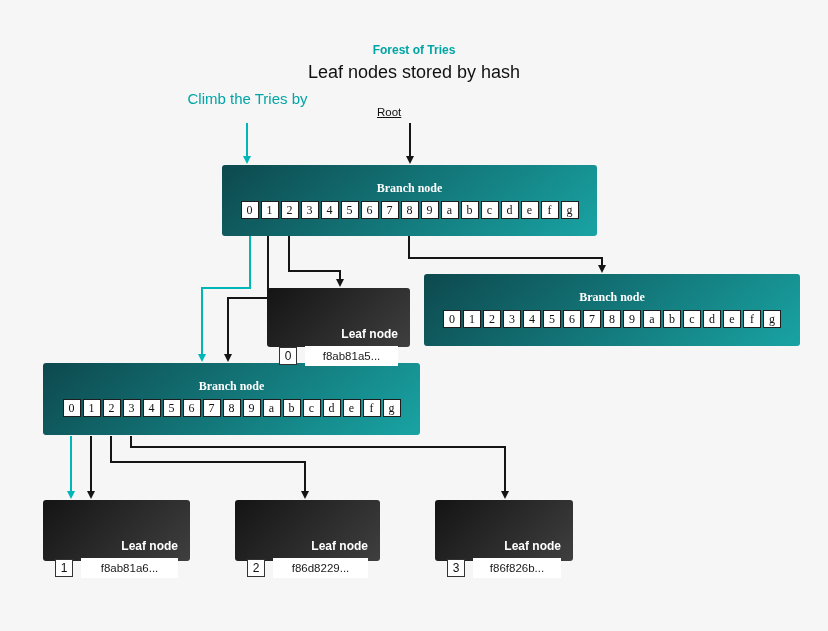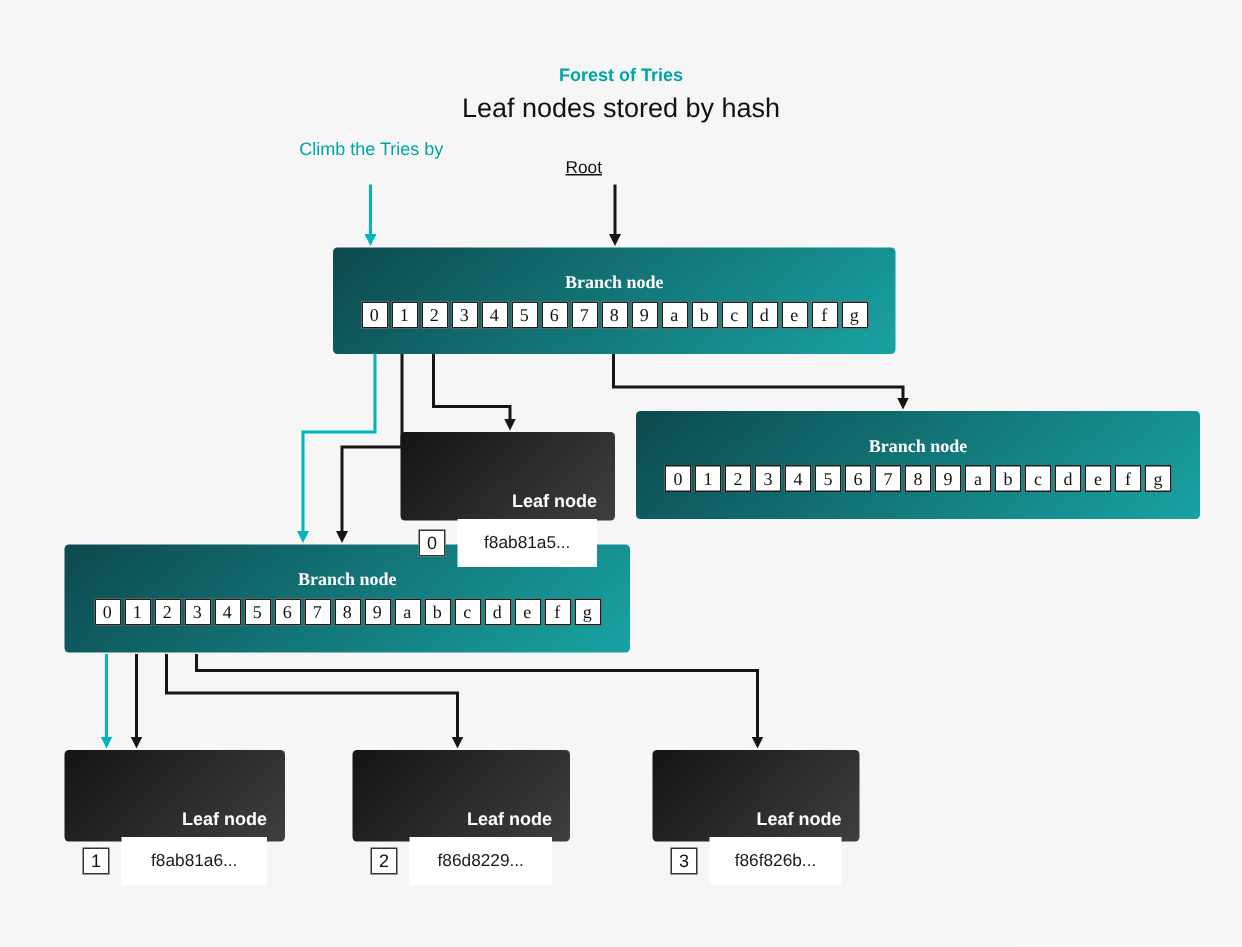--- a/index.html
+++ b/index.html
@@ -14,21 +14,21 @@
   .edge.blk  { stroke:var(--arrow_black,#151515); }
   .ah.teal   { fill:var(--arrow_teal,#00b6b8); }
   .ah.blk    { fill:var(--arrow_black,#151515); }
 
   .page-title    { position:absolute; top:43px; left:0; width:100%; text-align:center;
                    font-size:12px; font-weight:bold; color:var(--accent_teal,#00a5a6); }
   .page-subtitle { position:absolute; top:62px; left:0; width:100%; text-align:center;
                    font-size:18px; color:#111; }
 
   .climb-label { position:absolute; top:92px; left:160px; width:175px; text-align:center;
-                 font-size:12px; line-height:14px; color:var(--accent_teal,#00a5a6); }
+                 font-size:15px; line-height:14px; color:var(--accent_teal,#00a5a6); }
   .root-label  { position:absolute; top:106px; left:377px; width:50px; text-align:left;
                  font-size:11.5px; color:#111;text-decoration:underline; }
 
   .branch-node { position:absolute; border-radius:3px;
                  background:linear-gradient(140deg, var(--branch_gradient_start,#0d494e), var(--branch_gradient_end,#19a3a3));
                  display:flex; flex-direction:column; align-items:center; padding-top:16px;font-family:Liberation Serif, serif; }
   .node-title  { font-size:12px; font-weight:bold; color:#fff; line-height:14px; }
   .cells       { display:flex; gap:2px; margin-top:6px; }
   .cell        { width:18px; height:18px; background:#fff; border:1px solid #1d1d1d;
                  display:flex; align-items:center; justify-content:center;
@@ -37,21 +37,21 @@
   .node-root  { left:222px; top:165px; width:375px; height:71px; }
   .node-right { left:424px; top:274px; width:376px; height:72px; }
   .node-mid   { left:43px;  top:363px; width:377px; height:72px; }
 
   .leaf-node  { position:absolute; border-radius:3px;
                 background:linear-gradient(135deg, var(--leaf_gradient_start,#141414), var(--leaf_gradient_end,#3f3f3f));
                 padding:11px 12px 0; }
   .leaf-node .node-title { text-align:right;margin-top:28px; }
   .leaf-row   { display:flex; align-items:center; gap:8px; margin-top:5px; }
   .leaf-row .cell { flex:0 0 18px; border-color:#333; }
-  .hash-box   { flex:1; height:32px; background:#fff; border-radius:0;
+  .hash-box   { flex:1; height:20px; background:#fff; border-radius:0;
                 display:flex; align-items:center; justify-content:center;
                 font-size:11.5px; color:#1a1a1a; }
 
   .leaf-top { left:267px; top:288px; width:143px; height:59px; }
   .leaf-1   { left:43px;  top:500px; width:147px; height:61px; }
   .leaf-2   { left:235px; top:500px; width:145px; height:61px; }
   .leaf-3   { left:435px; top:500px; width:138px; height:61px; }
 </style>
 </head>
 <body>

